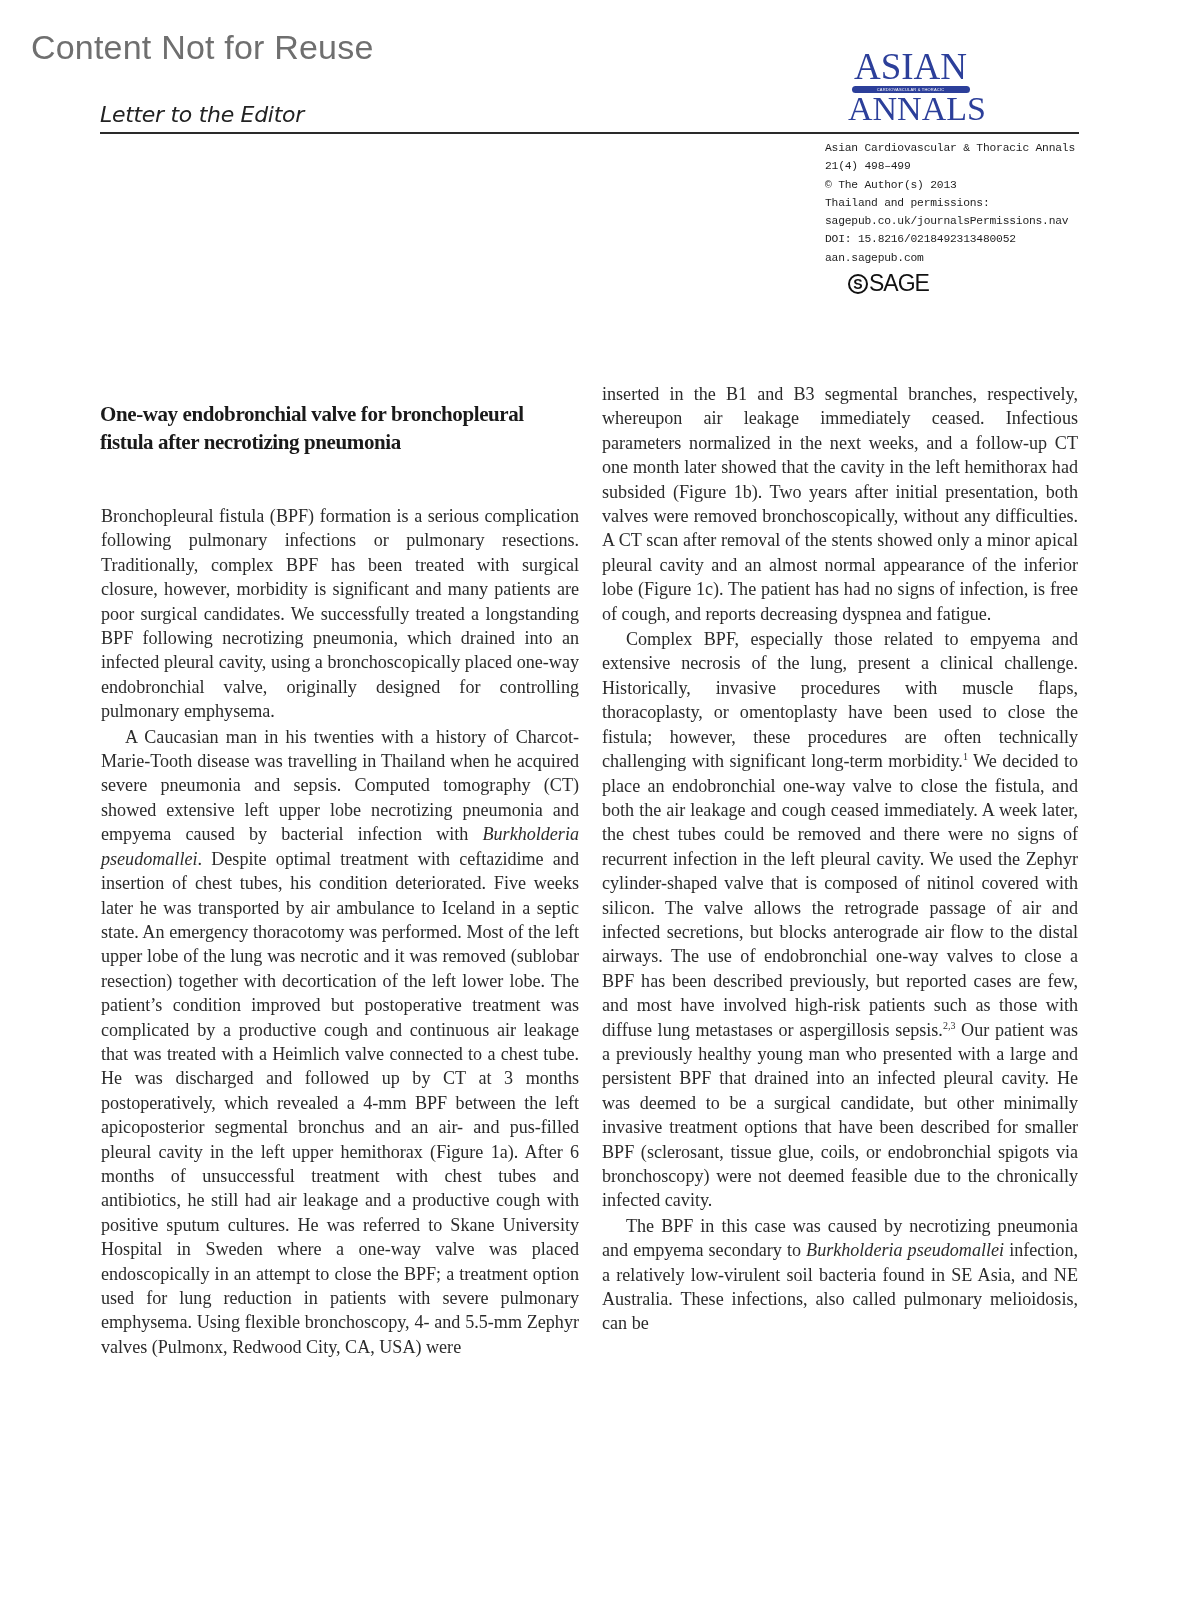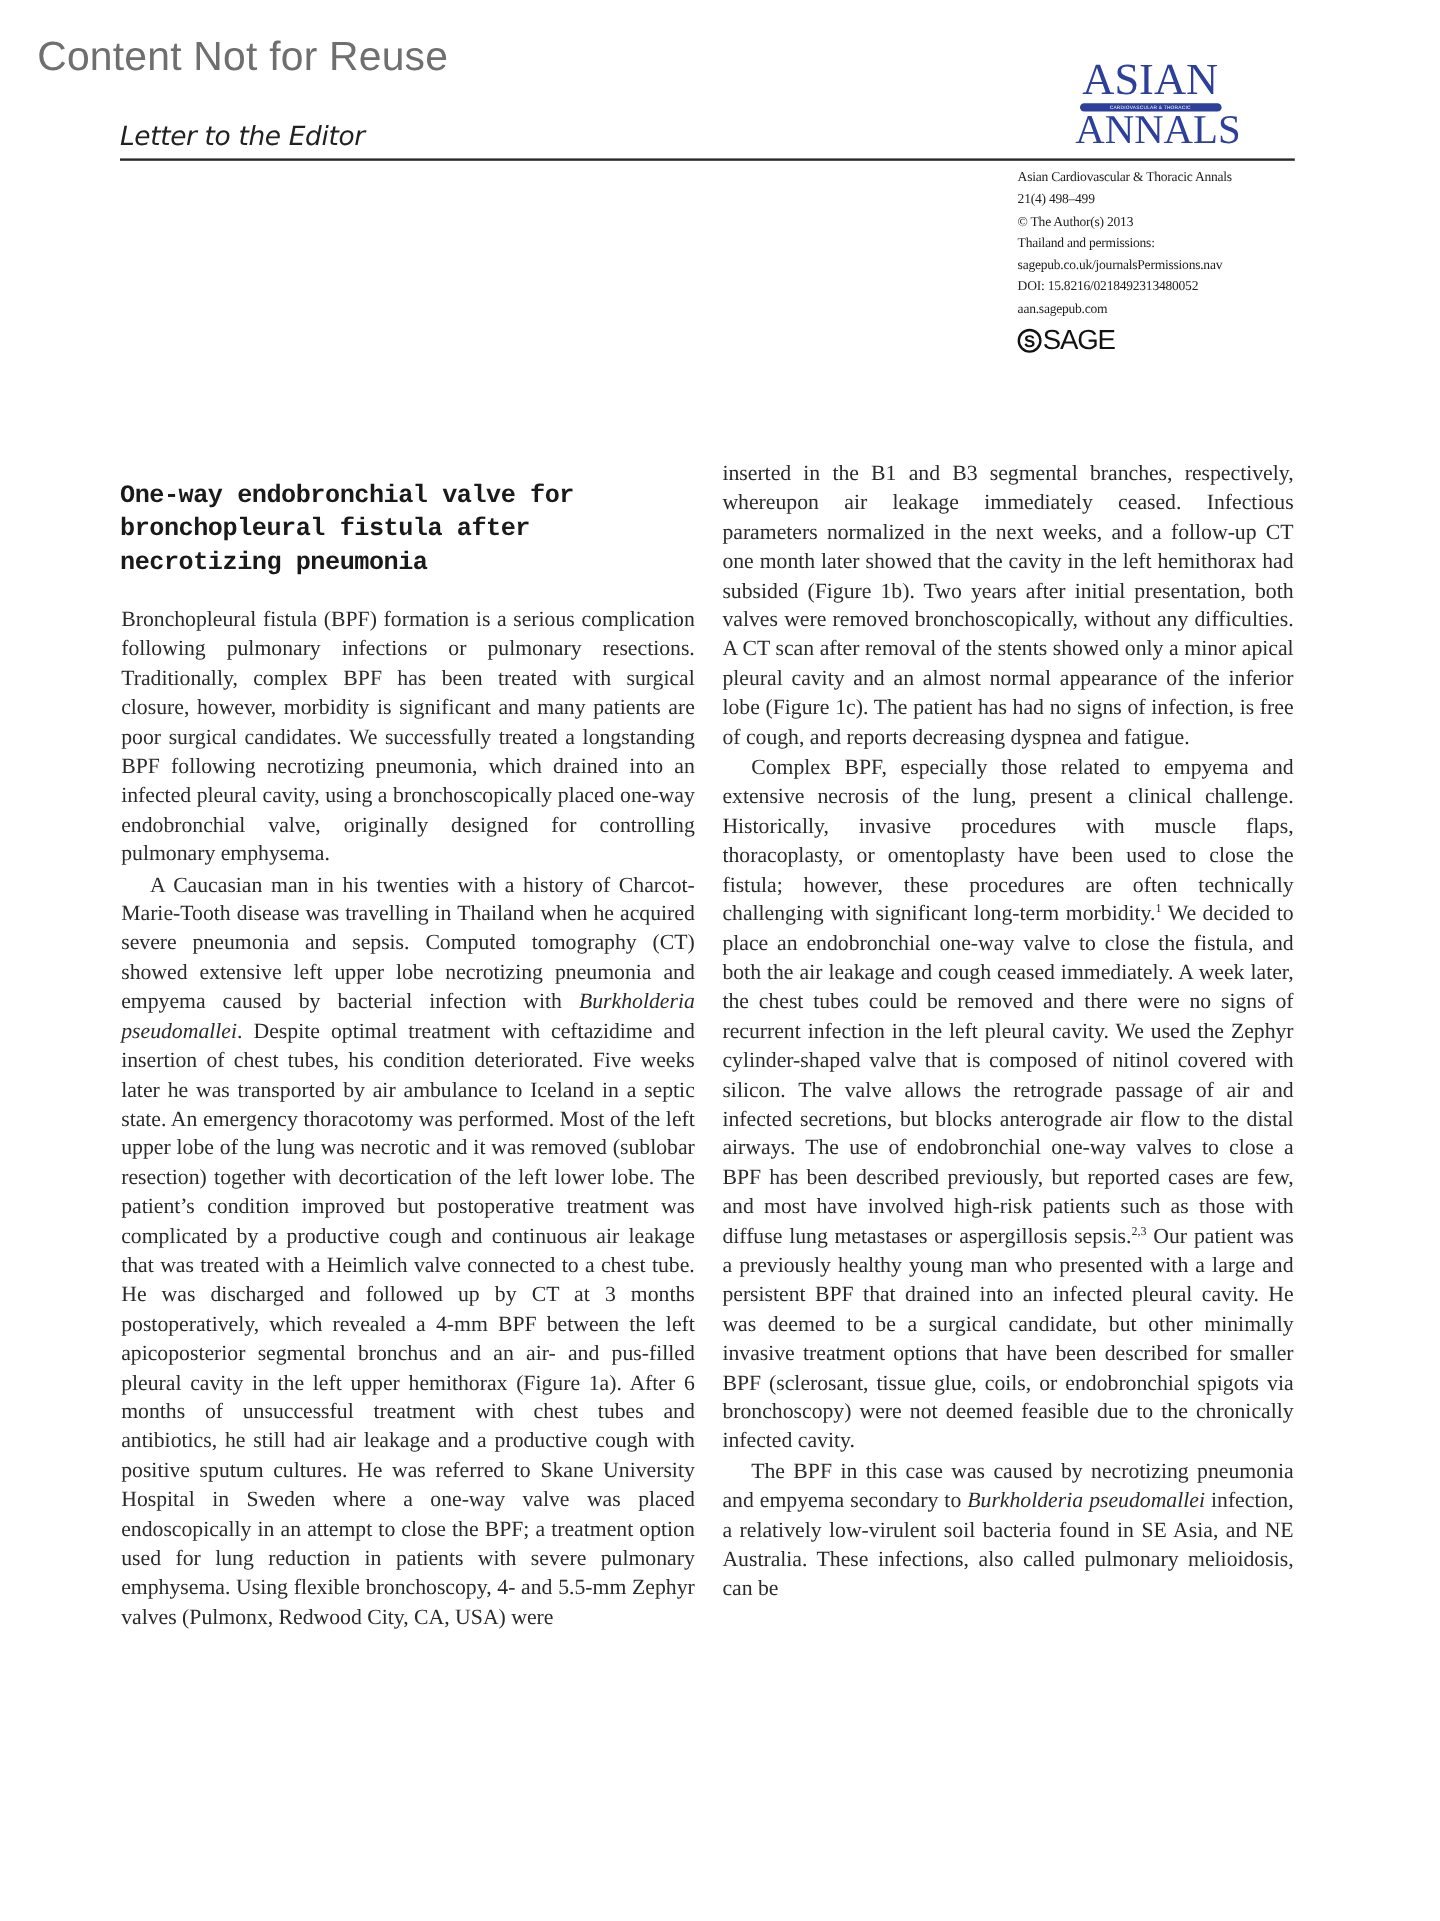--- a/index.html
+++ b/index.html
@@ -12,46 +12,46 @@
   .section-label {
     position: absolute; left: 100px; top: 102px;
     font-family: "DejaVu Sans", sans-serif; font-style: italic; font-size: 22px; color: #222;
     letter-spacing: -0.3px;
   }
   .header-rule {
     position: absolute; left: 100px; top: 132px; width: 979px; height: 2px; background: #2a2a2a;
   }
   .logo {
     position: absolute; left: 848px; top: 50px; width: 125px; text-align: center;
-    font-family: "Liberation Serif", serif; color: #2c3f9a; margin-left: 48px;
+    font-family: "Liberation Serif", serif; color: #2c3f9a;
   }
   .logo .l1 { font-size: 37px; line-height: 34px; letter-spacing: 0px; }
   .logo .band {
     margin: 2px auto 1px; width: 118px; height: 7px; border-radius: 4px; background: #2c3f9a;
     color: #fff; font-family: "Liberation Sans", sans-serif; font-size: 4px; line-height: 7px; letter-spacing: 0.2px;
   }
   .logo .l2 { font-size: 34px; line-height: 30px; }
   .meta {
-    position: absolute; left: 848px; top: 139px;
-    font-family: Liberation Serif, serif; font-size: 11.3px; line-height: 18.3px; color: #1e1e1e;
+    position: absolute; left: 825px; top: 139px;
+    font-family: Liberation Mono, monospace; font-size: 11.3px; line-height: 18.3px; color: #1e1e1e;
     letter-spacing: -0.2px;
   }
   .meta div { white-space: nowrap; }
   .sage {
     position: absolute; left: 848px; top: 270px; display: flex; align-items: center;
     font-family: "Liberation Sans", sans-serif; font-size: 23px; color: #111; letter-spacing: -1px;
   }
   .sage .s-icon {
     width: 20px; height: 20px; border-radius: 50%; border: 2px solid #111; box-sizing: border-box;
     display: inline-flex; align-items: center; justify-content: center; font-size: 14px; font-weight: bold;
     margin-right: 1px; letter-spacing: 0;
   }
   .title {
     position: absolute; left: 100px; top: 400px; width: 480px;
-    font-family: Liberation Mono, monospace; font-weight: bold; font-size: 21px; line-height: 28px; color: #1a1a1a;
+    font-family: Liberation Serif, serif; font-weight: bold; font-size: 21px; line-height: 28px; color: #1a1a1a;
     letter-spacing: -0.4px;
   }
   .col {
     position: absolute; width: 480px;
     font-family: "Liberation Serif", serif; font-size: 18.1px; line-height: 24.4px; color: #2b2b2b;
     text-align: justify;
   }
   .col p { margin: 1px; }
   .col p.indent { text-indent: 24px; }
   .col-left { left: 100px; top: 503px; }

